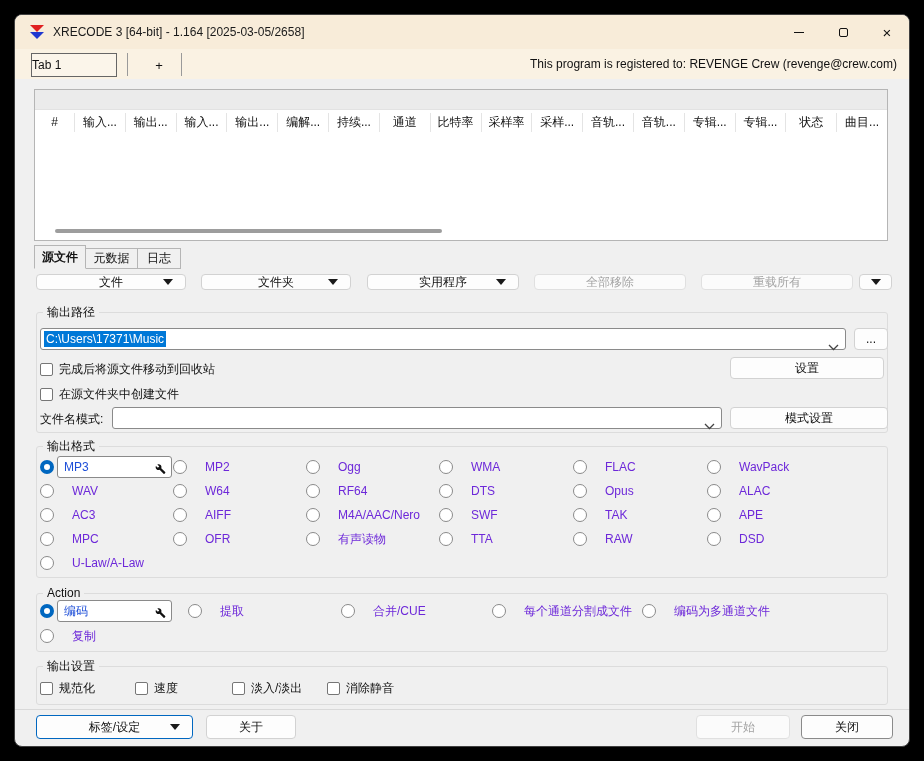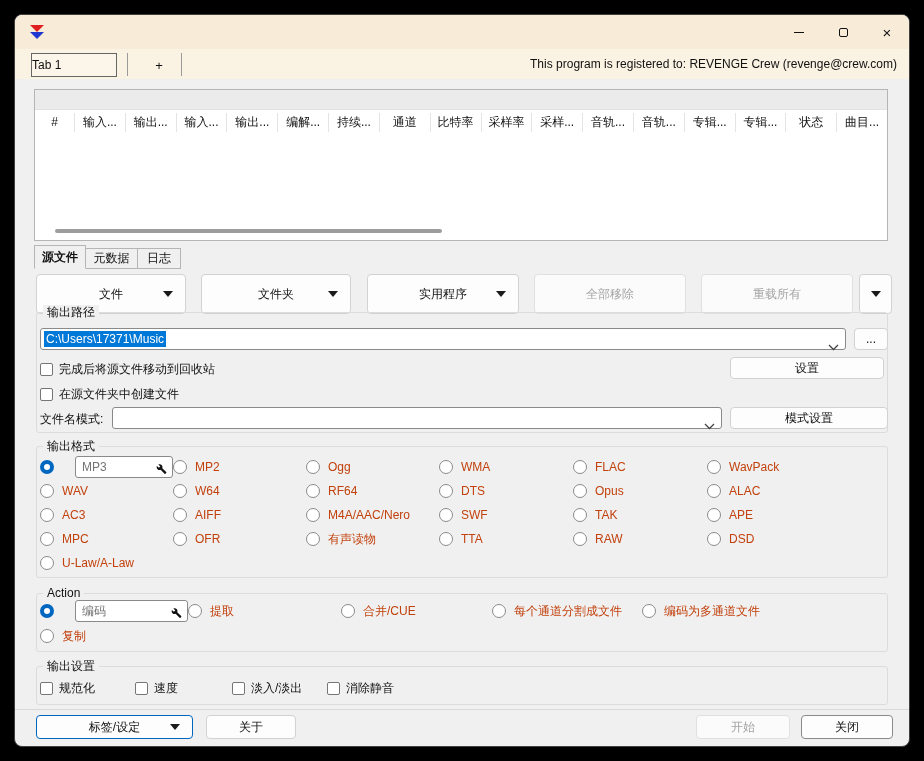--- a/index.html
+++ b/index.html
@@ -58,47 +58,47 @@
   
   .btn { position:absolute; background:#fdfdfd; border:1px solid #d2d2d2; border-radius:4px;
          font-size:12px; color:#111; display:flex; align-items:center; justify-content:center; }
   .btn.disabled { color:#a3a3a3; border-color:#e0e0e0; background:#fbfbfb; }
   .btn .arrow { position:absolute; right:12px; top:50%; margin-top:-3px; width:0; height:0;
                 border-left:5px solid transparent; border-right:5px solid transparent;
                 border-top:6px solid #1a1a1a; }
   .btn.accent { border:1.5px solid #0067c0; }
 
   
-  .toolbar-btn { top:259px; height:40px; }
+  .toolbar-btn { top:259px; height:16px; }
 
   
   .grp { position:absolute; left:21px; width:852px; border:1px solid #dcdcdc; border-radius:3px; }
   .grp-label { position:absolute; top:-8px; left:6px; background:#f0f0f0; padding:0 4px;
                font-size:12px; color:#111; line-height:15px; }
 
   
   .combo { position:absolute; background:#fff; border:1px solid #8a8a8a; border-radius:3px;
            height:22px; display:flex; align-items:center; }
   .combo .chev { position:absolute; right:6px; top:8px; }
   .sel-text { background:#0078d7; color:#fff; font-size:12px; padding:1px 2px; margin-left:3px; }
 
   
   .chk-item { position:absolute; display:flex; align-items:center; gap:6px; font-size:12px; color:#111; }
   .chk { width:13px; height:13px; background:#fff; border:1px solid #767676; border-radius:2px; flex:0 0 13px; }
   .radio { width:14px; height:14px; border-radius:50%; background:#fff; border:1px solid #8a8a8a; flex:0 0 14px; }
   .radio.sel { border:4.5px solid #0067c0; }
-  .rad-item { display:flex; align-items:center; gap:8px; font-size:12px; color:#c2410c; }
+  .rad-item { display:flex; align-items:center; gap:18px; font-size:12px; color:#6d28d9; }
 
   
   .fmt-grid { position:absolute; left:3px; top:8px; right:3px; display:grid;
               grid-template-columns:133px 133px 133px 134px 134px 1fr; grid-auto-rows:24px; }
   .fmt-grid .cell { display:flex; align-items:center; }
-  .mini-combo { position:relative; margin-left:21px; width:115px; height:22px; background:#fff;
+  .mini-combo { position:relative; margin-left:3px; width:115px; height:22px; background:#fff;
                 border:1px solid #8a8a8a; border-radius:3px; display:flex; align-items:center;
-                padding-left:6px; font-size:12px; color:#737373; }
+                padding-left:6px; font-size:12px; color:#1d4ed8; }
   .mini-combo .wrench { position:absolute; right:5px; top:3px; }
   .act-grid { position:absolute; left:3px; top:4px; right:3px; display:grid;
               grid-template-columns:148px 153px 151px 150px 1fr; grid-template-rows:26px 24px; }
   .act-grid .cell { display:flex; align-items:center; }
   .set-grid { position:absolute; left:3px; top:12px; right:3px; display:grid;
               grid-template-columns:95px 97px 95px 1fr; grid-auto-rows:18px; }
 
   
   .footer-line { position:absolute; left:0; right:0; top:694px; height:1px; background:#d9d9d9; }
   .footer-btn { top:700px; height:24px; }
@@ -106,20 +106,21 @@
 </head>
 <body>
 
 <div class="window">
 
   <div class="titlebar">
     <div class="app-icon">
       <div class="tri red"></div>
         <div class="tri blue"></div>
     </div>
+    <div class="title-text">XRECODE 3 [64-bit] - 1.164 [2025-03-05/2658]</div>
     <div class="win-controls">
       <div class="win-btn">
           <div class="ic-min"></div>
         </div>
       <div class="win-btn">
           <div class="ic-max"></div>
         </div>
       <div class="win-btn">
           <div class="ic-close">×</div>
         </div>

